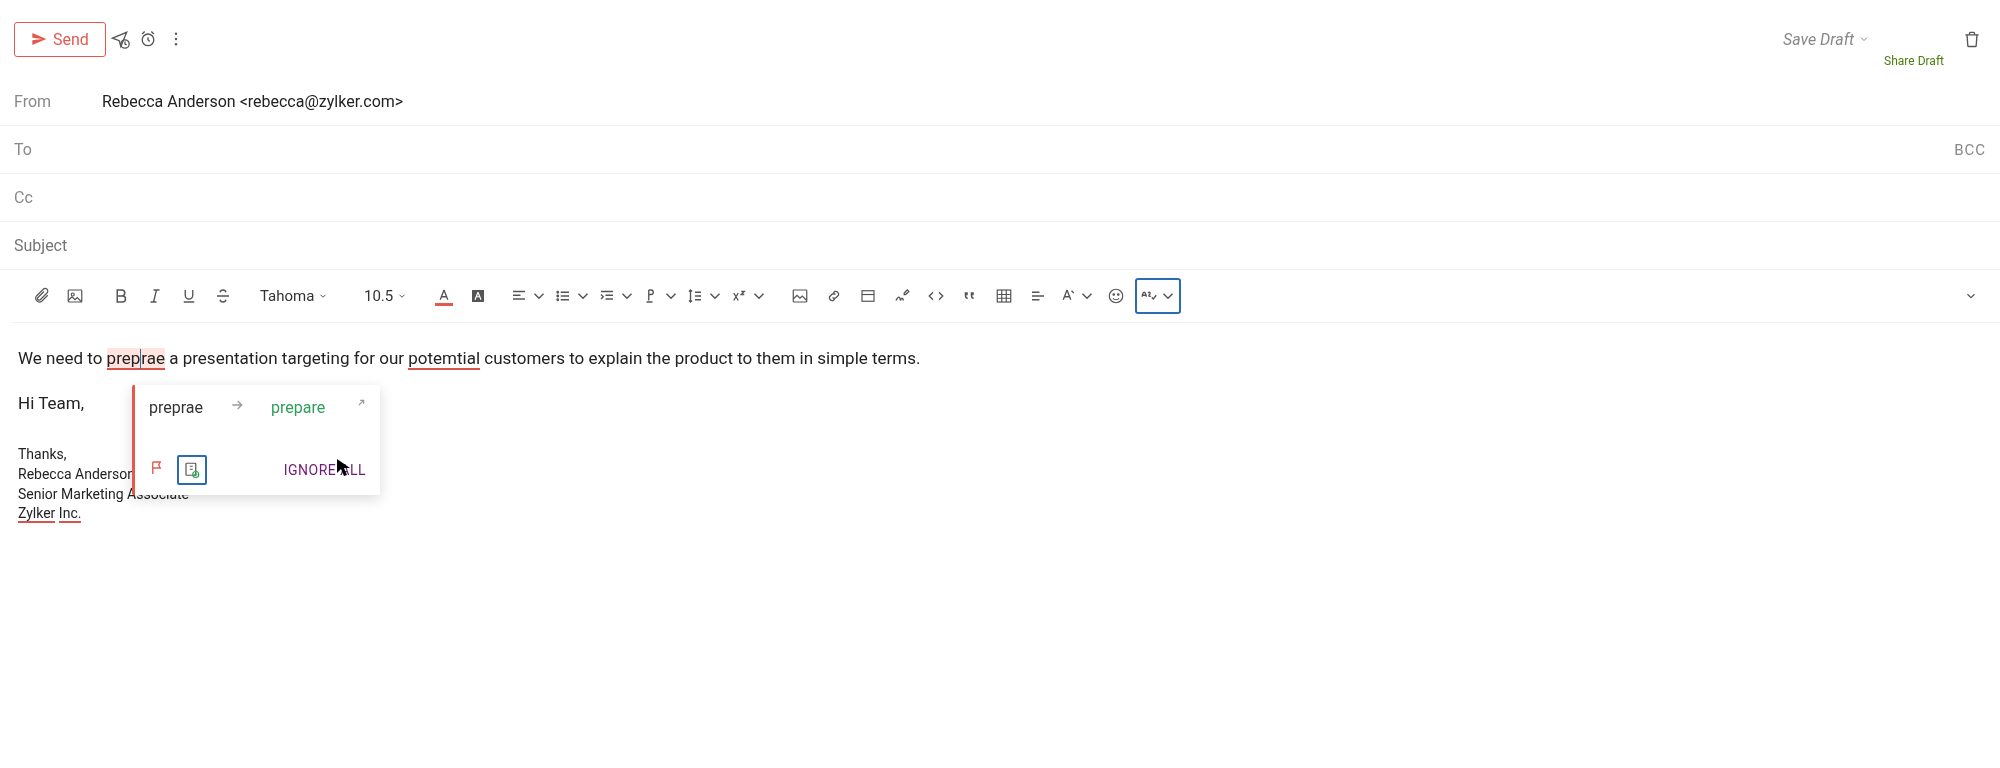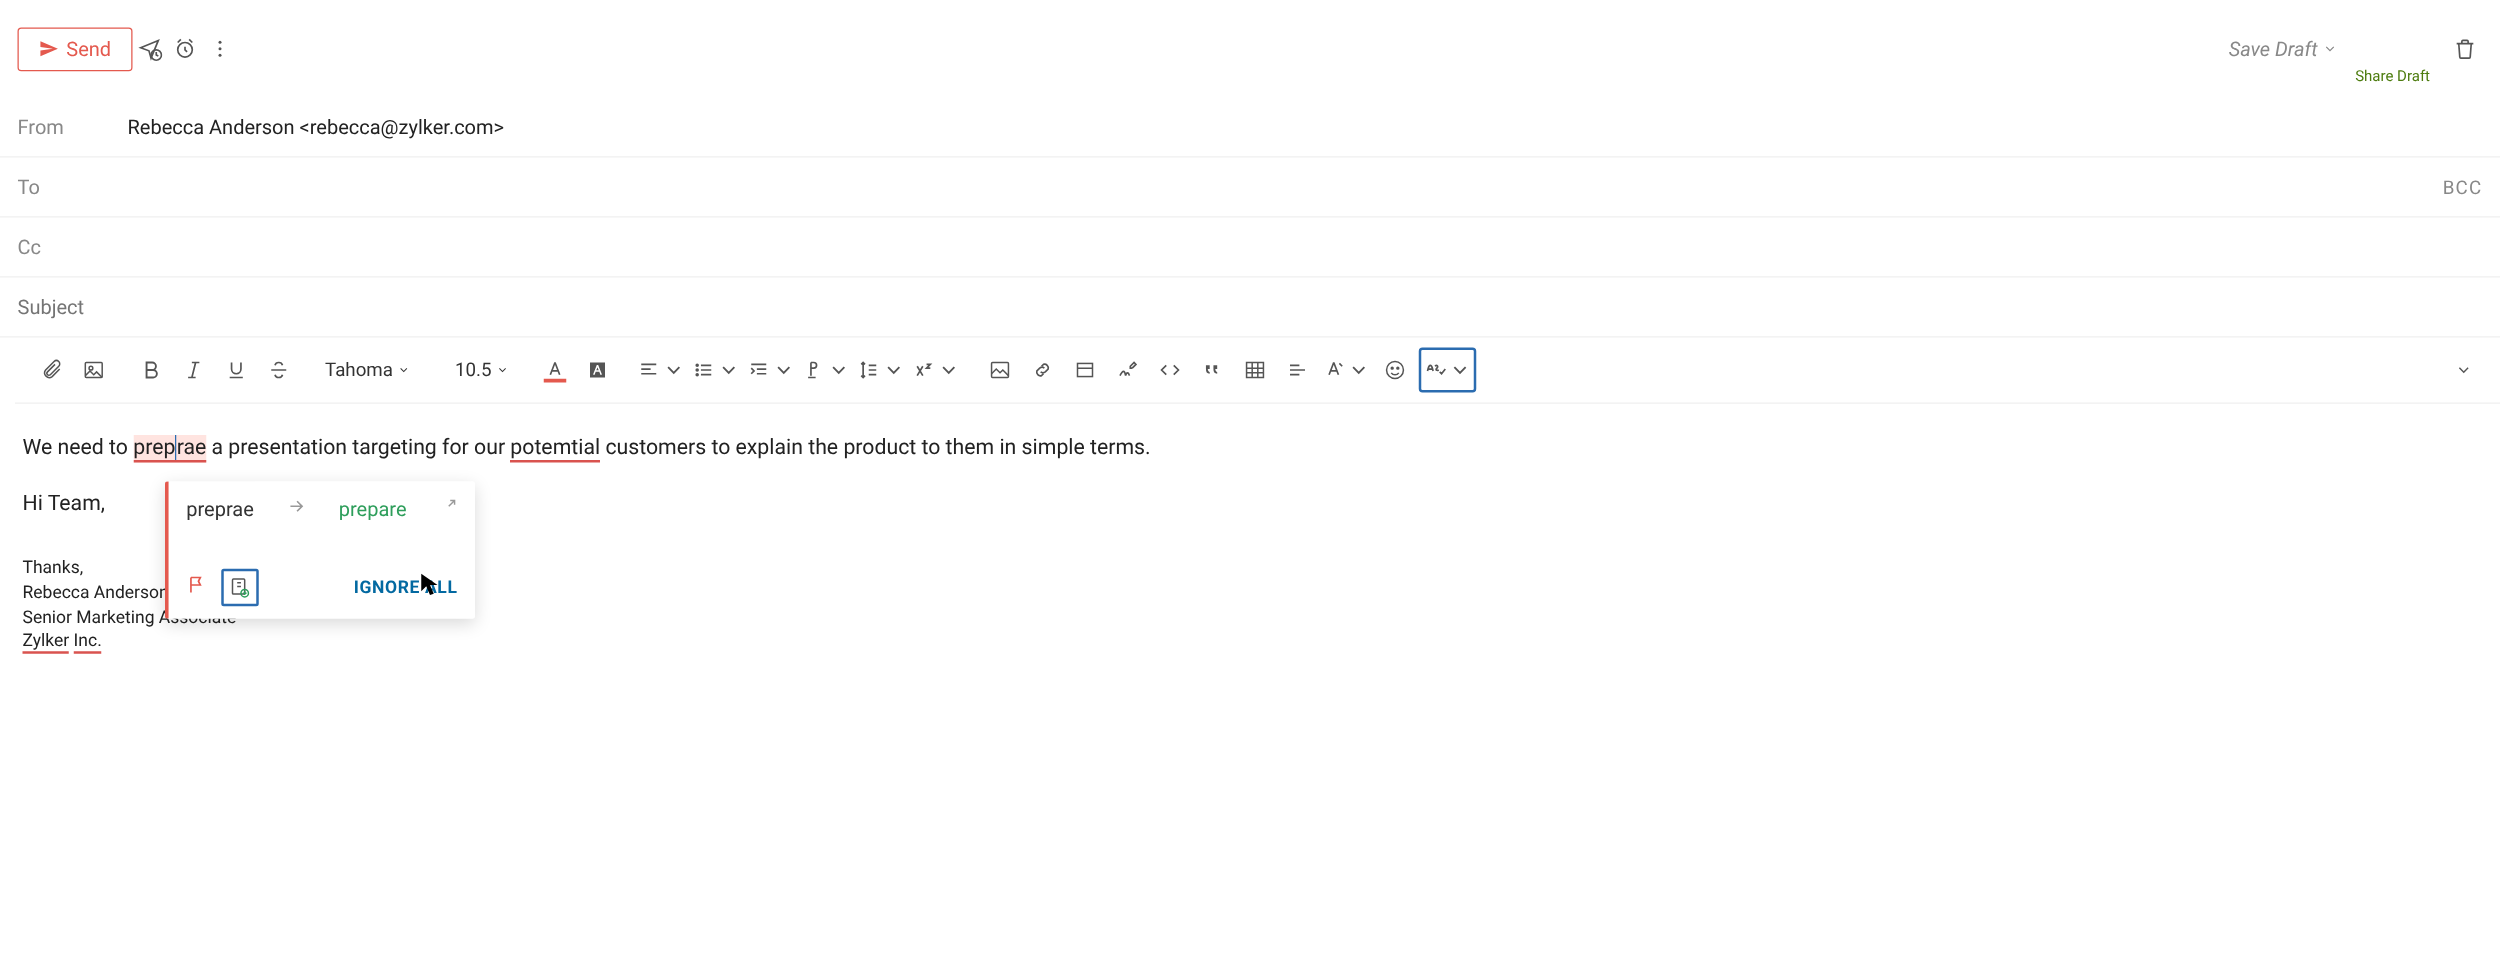--- a/index.html
+++ b/index.html
@@ -48,21 +48,21 @@
 
 .popup { position: absolute; left: 132px; top: 385px; width: 248px; background: #fff; border-left: 3px solid #e4594e; box-shadow: 0 4px 14px rgba(0,0,0,0.15); border-radius: 2px; z-index: 10; }
 .popup-row { display: flex; align-items: center; padding: 12px 14px 30px 14px; gap: 26px; }
 .popup-from { color: #333; font-size: 16px; }
 .popup-arrow { color: #999; }
 .popup-to { color: #2e9e5b; font-size: 16px; }
 .popup-expand { margin-left: auto; color: #999; cursor: pointer; }
 .popup-actions { display: flex; align-items: center; padding: 8px 14px 10px 14px; gap: 10px; border-top: none; }
 .popup-icon1 { width: 18px; height: 18px; color: #e4594e; }
 .popup-icon2 { width: 30px; height: 30px; border: 2px solid #2b6cb0; display: inline-flex; align-items: center; justify-content: center; color: #555; border-radius: 2px; cursor: pointer; }
-.popup-ignore { margin-left: auto; color: #0369a1; font-size: 14px; letter-spacing: 0.5px; font-weight: 700; cursor: pointer; }
+.popup-ignore { margin-left: auto; color: #701a75; font-size: 14px; letter-spacing: 0.5px; font-weight: 400; cursor: pointer; }
 .mouse-cursor { position: absolute; left: 336px; top: 458px; z-index: 20; }
 
 
 .tc-accent { width: 18px; height: 3px; background: #e4594e; display: block; margin-top: -2px; }
 </style>
 </head>
 <body>
 
 <div class="topbar">
   <button class="send-btn">

